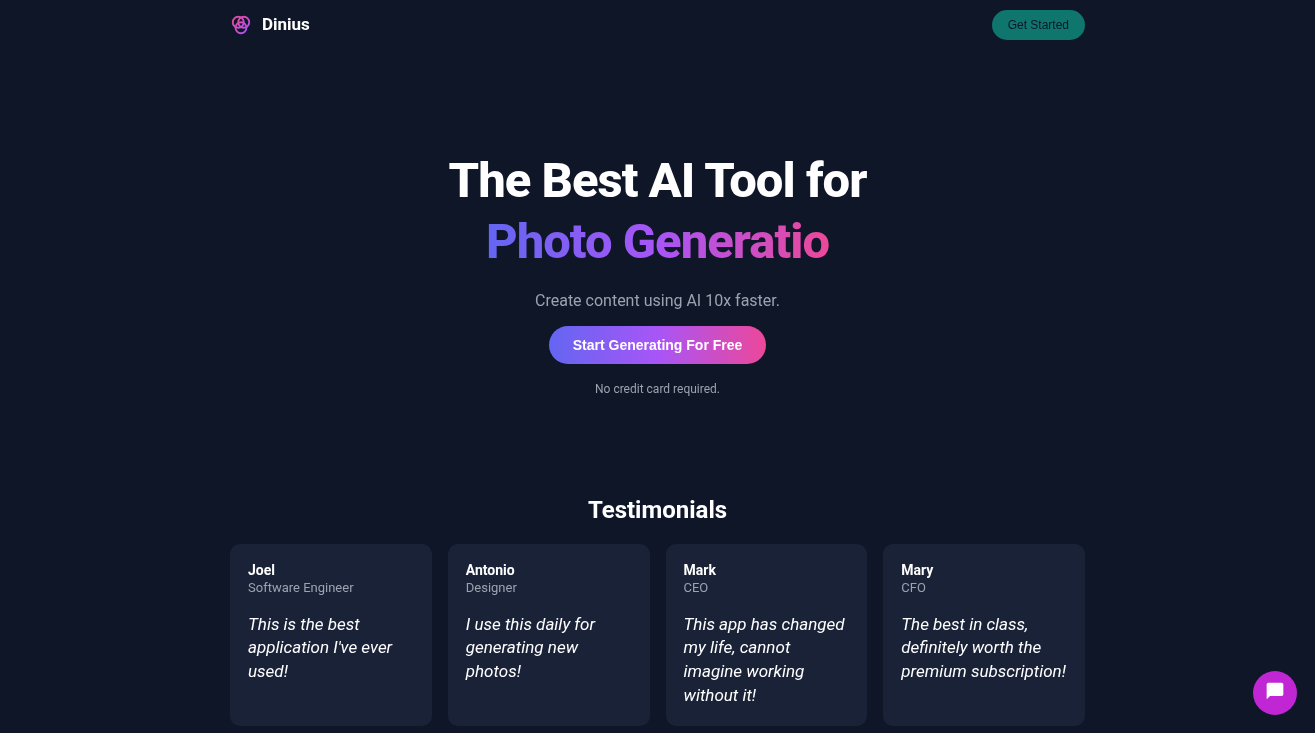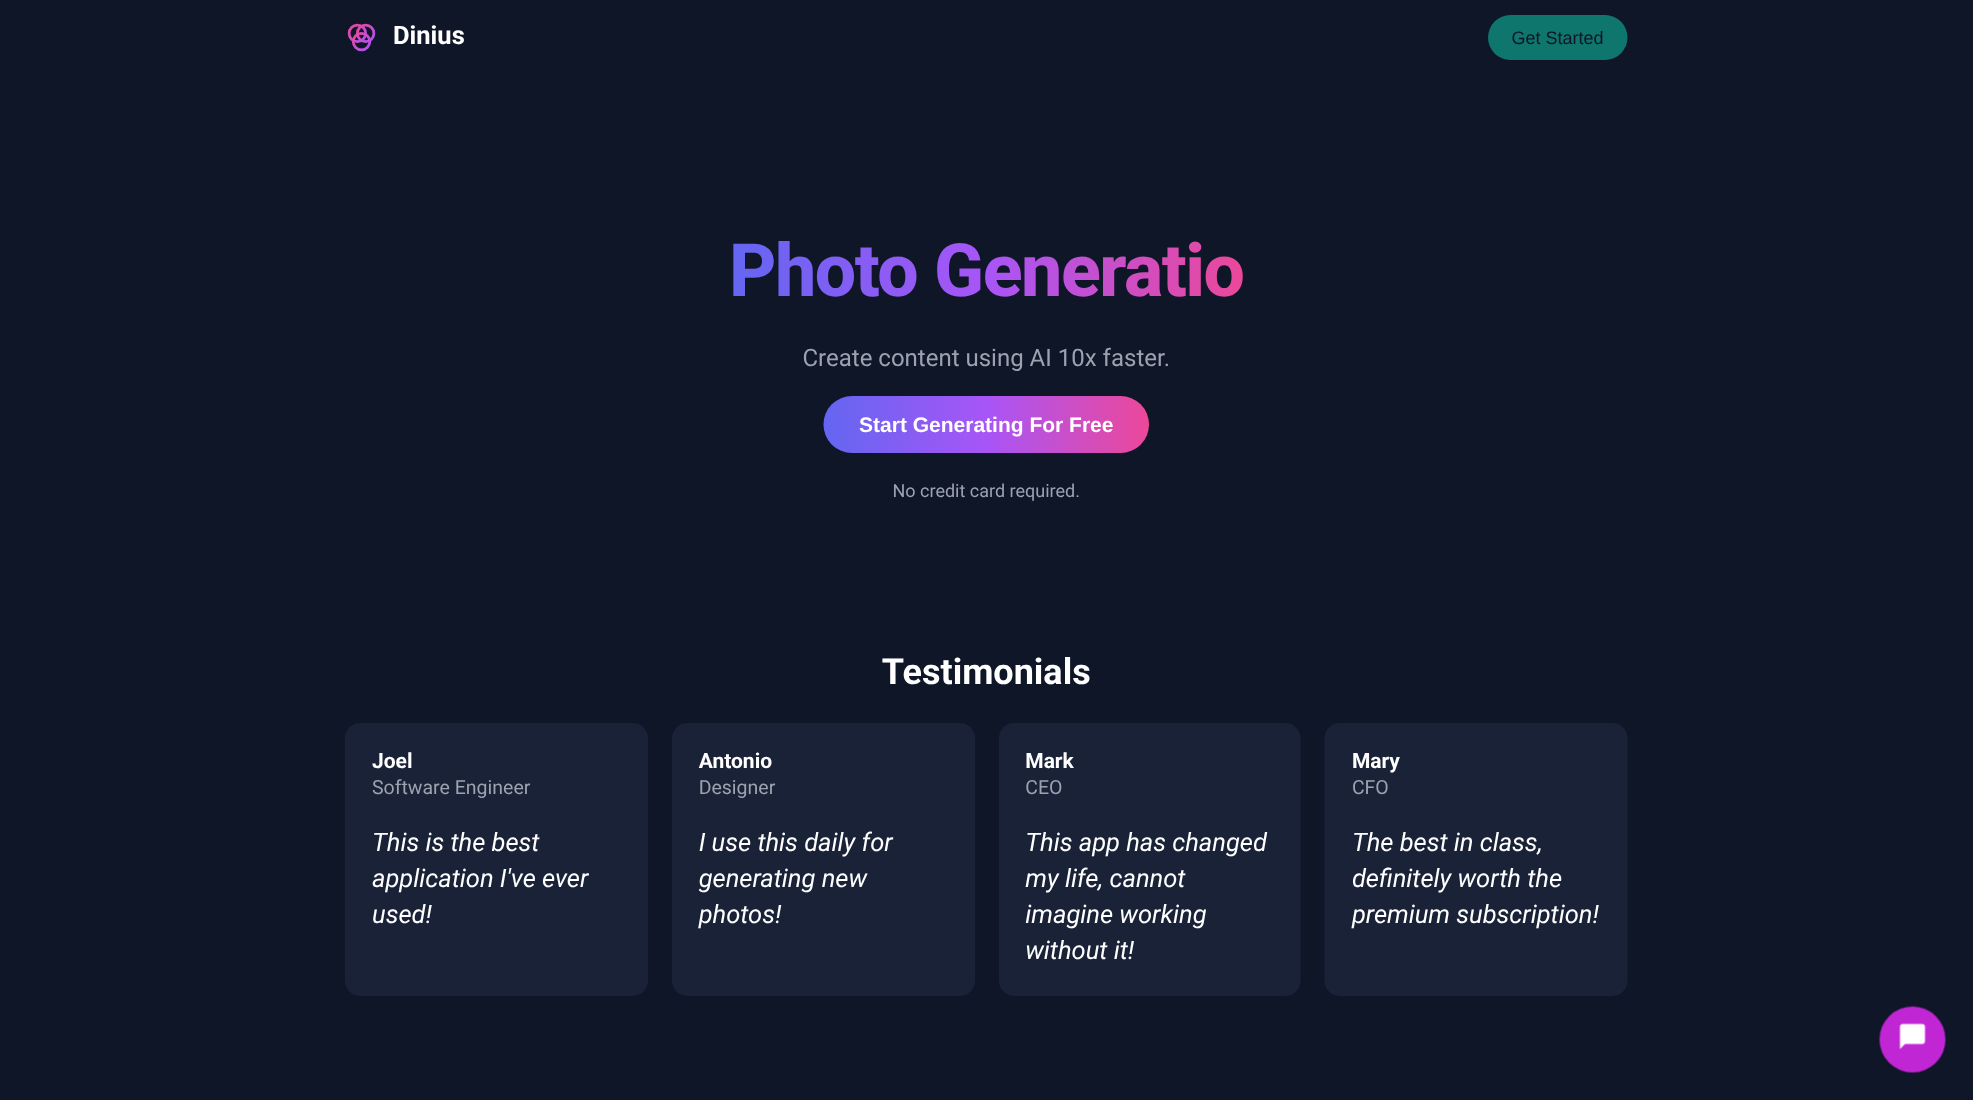--- a/index.html
+++ b/index.html
@@ -161,20 +161,21 @@
         <circle cx="15" cy="9" r="6"></circle>
         <circle cx="12" cy="15" r="6"></circle>
       </svg>
     </span>
     <span class="brand-name">Dinius</span>
   </div>
   <button class="get-started-btn">Get Started</button>
 </header>
 
 <section class="hero">
+  <h1 class="hero-title">The Best AI Tool for</h1>
   <div class="hero-title-gradient">Photo Generatio</div>
   <p class="hero-subtitle">Create content using AI 10x faster.</p>
   <button class="cta-button">Start Generating For Free</button>
   <p class="cta-note">No credit card required.</p>
 </section>
 
 <section class="testimonials-section">
   <h2 class="testimonials-title">Testimonials</h2>
   <div class="testimonials-grid">
     <div class="testimonial-card">

